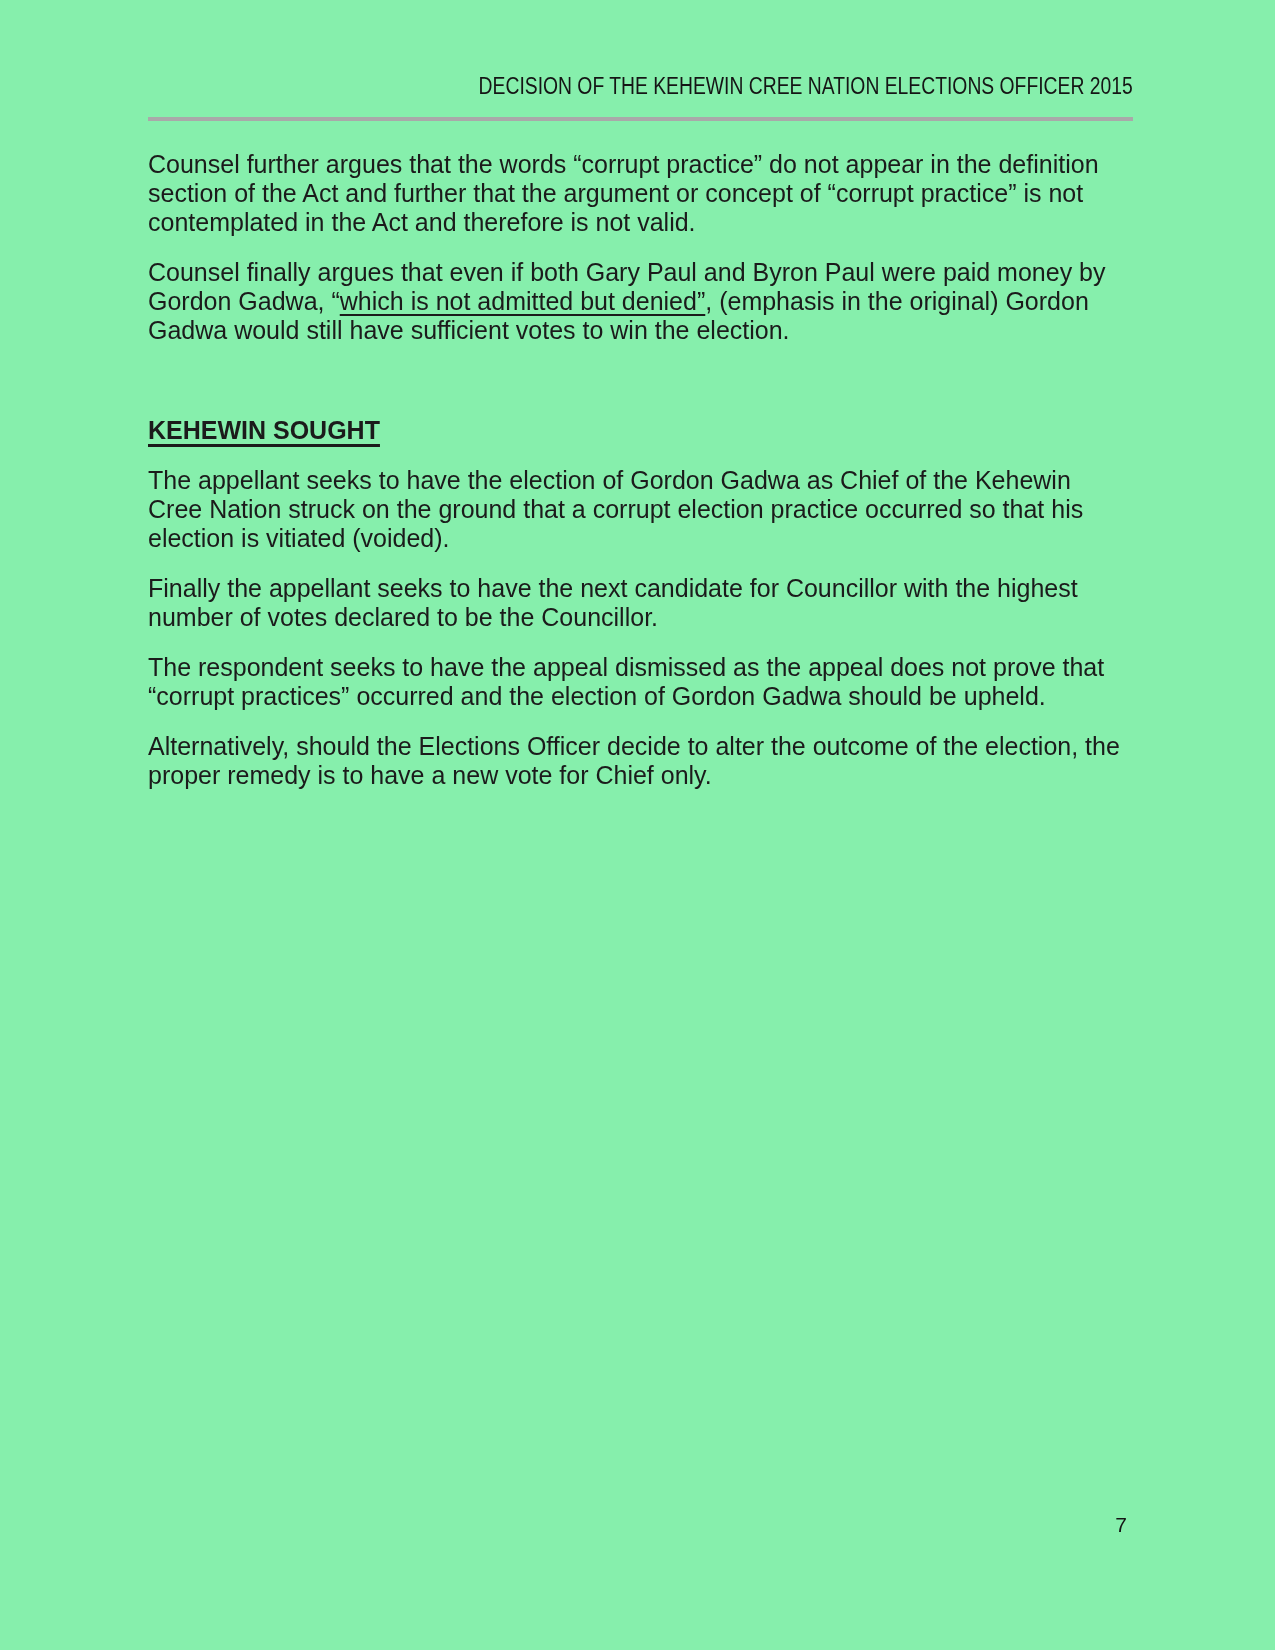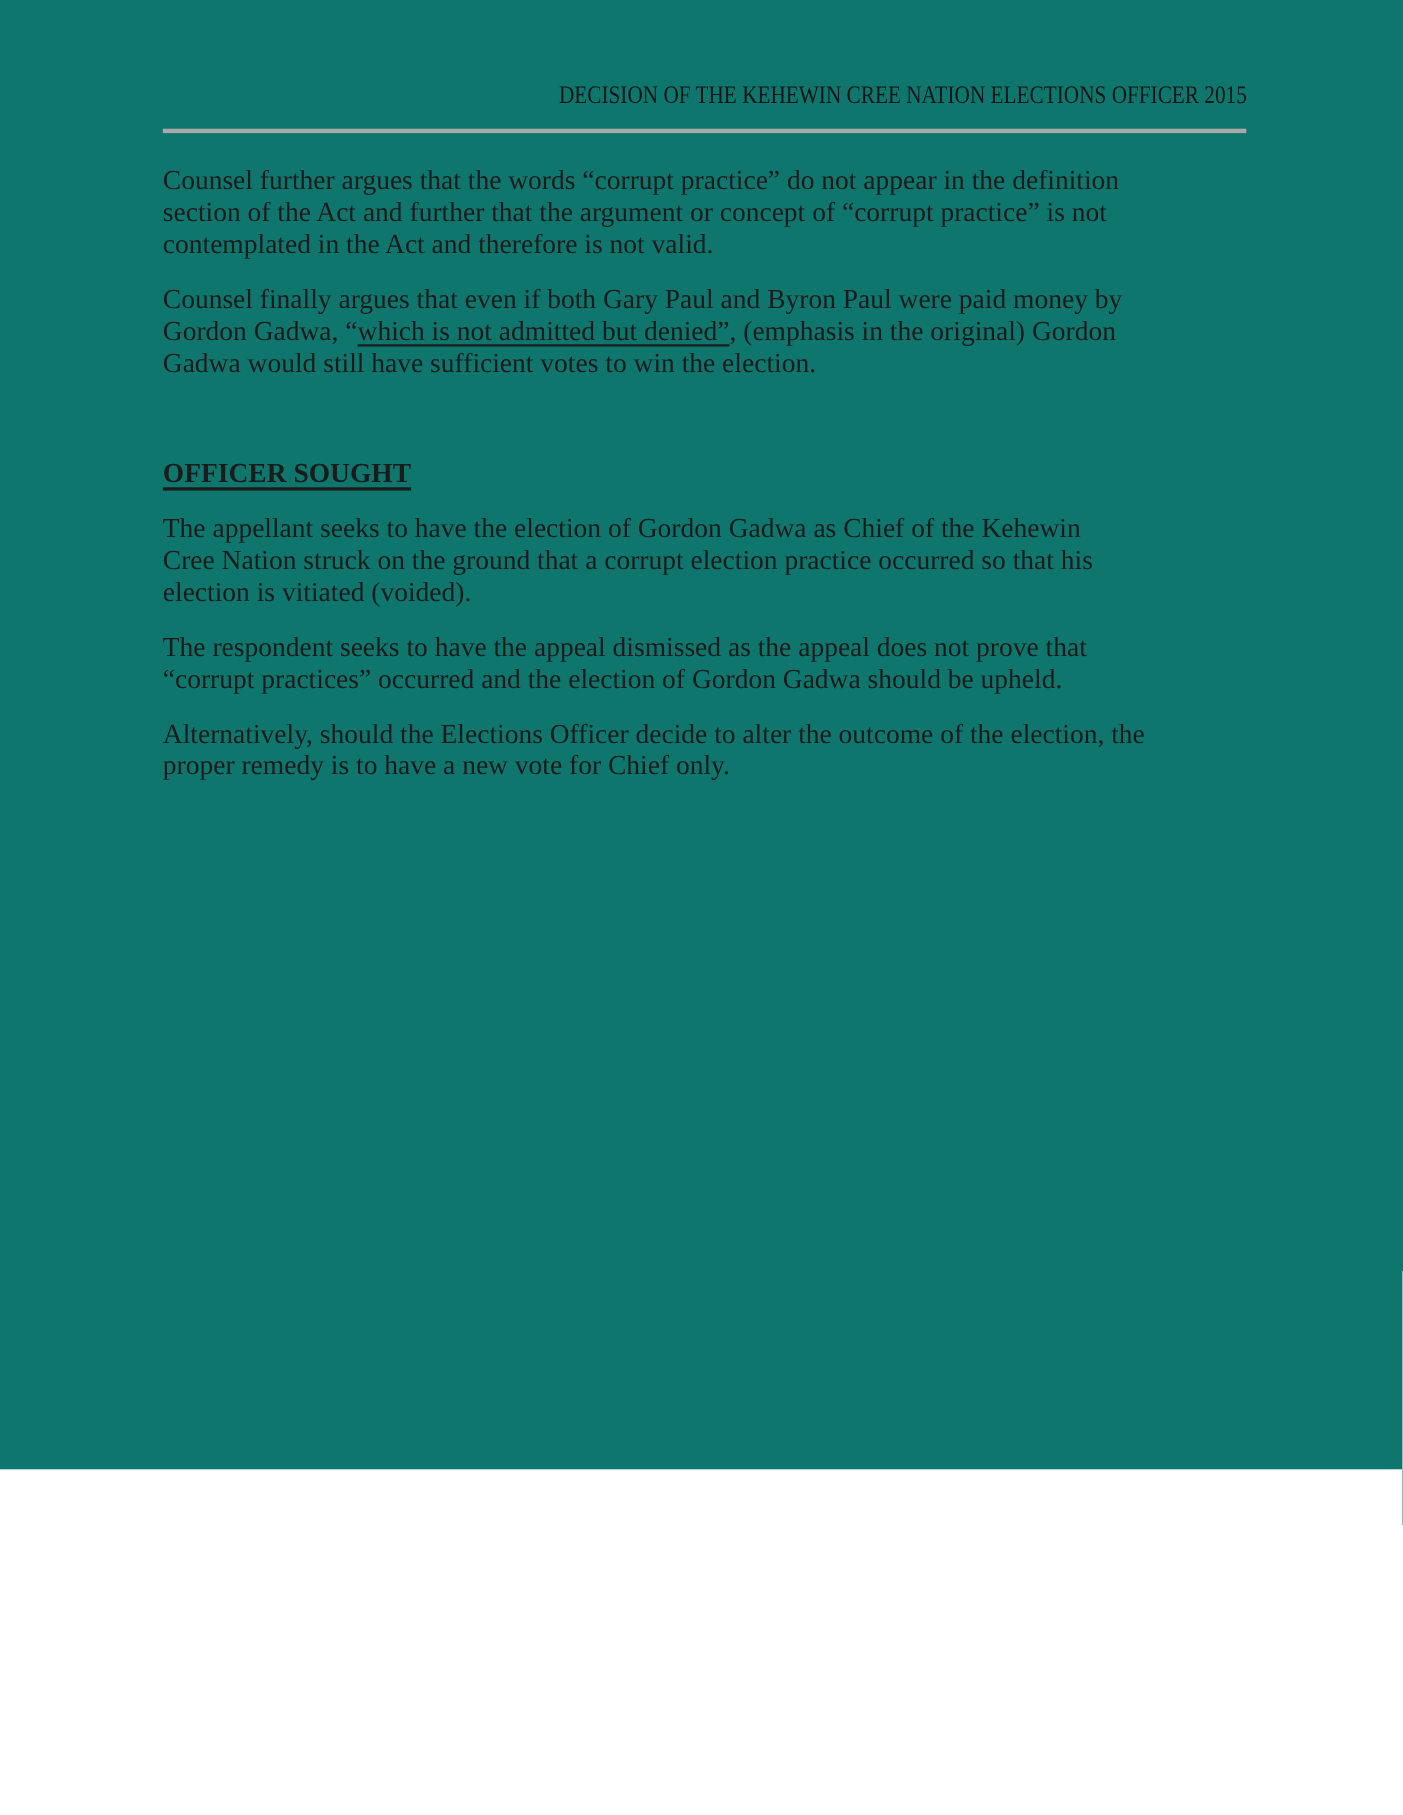--- a/index.html
+++ b/index.html
@@ -1,21 +1,21 @@
 <!DOCTYPE html>
 <html><head>
 <meta charset="utf-8">
 <style>
   html, body { margin: 0; padding: 0; background: #ffffff; }
   .page {
     position: relative;
     width: 1275px;
-    height: 1336px;
-    background: #0f766e;
-    font-family: Liberation Serif, serif;
+    height: 1650px;
+    background: #86efac;
+    font-family: Liberation Sans, sans-serif;
     color: #1b1b1b;
     overflow: hidden;
   }
   .content {
     position: absolute;
     left: 148px;
     top: 0;
     width: 985px;
   }
   .doc-header {
@@ -85,28 +85,30 @@
     <div class="header-rule"></div>
 
     <p class="para first">Counsel further argues that the words “corrupt practice” do not appear in the definition
 section of the Act and further that the argument or concept of “corrupt practice” is not
 contemplated in the Act and therefore is not valid.</p>
 
     <p class="para"><span>Counsel finally argues that even if both Gary Paul and Byron Paul were paid money by
 Gordon Gadwa, “</span><span class="u-phrase">which is not admitted but denied”</span><span>, (emphasis in the original) Gordon
 Gadwa would still have sufficient votes to win the election.</span></p>
 
-    <h2 class="section-heading">OFFICER SOUGHT</h2>
+    <h2 class="section-heading">KEHEWIN SOUGHT</h2>
 
 
     <p class="para">The appellant seeks to have the election of Gordon Gadwa as Chief of the Kehewin
 Cree Nation struck on the ground that a corrupt election practice occurred so that his
 election is vitiated (voided).</p>
 
 
+    <p class="para">Finally the appellant seeks to have the next candidate for Councillor with the highest
+number of votes declared to be the Councillor.</p>
 
 
     <p class="para">The respondent seeks to have the appeal dismissed as the appeal does not prove that
 “corrupt practices” occurred and the election of Gordon Gadwa should be upheld.</p>
 
     <p class="para">Alternatively, should the Elections Officer decide to alter the outcome of the election, the
 proper remedy is to have a new vote for Chief only.</p>
 
   </div>
 

